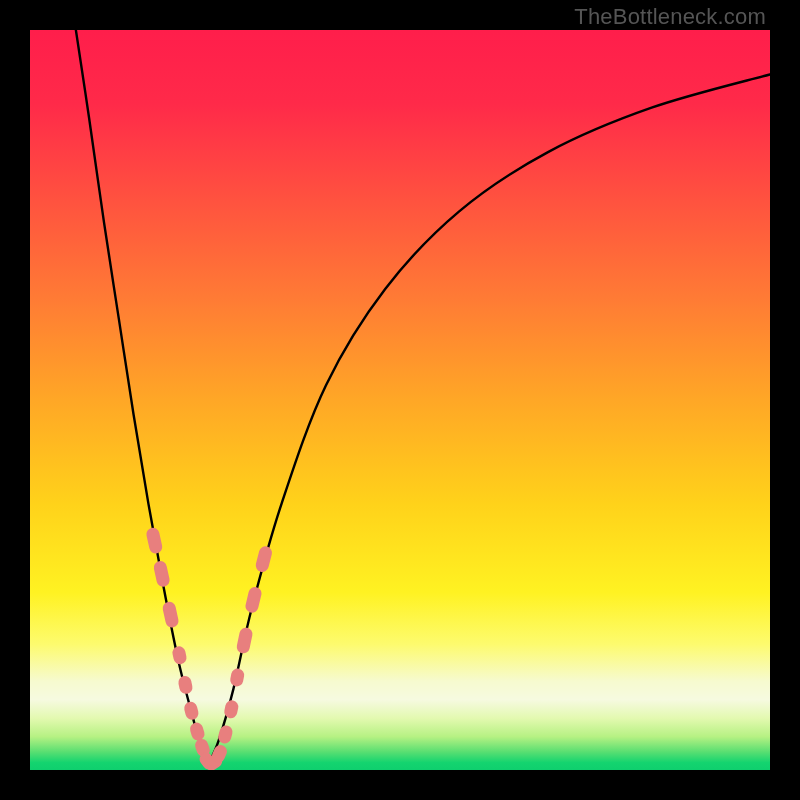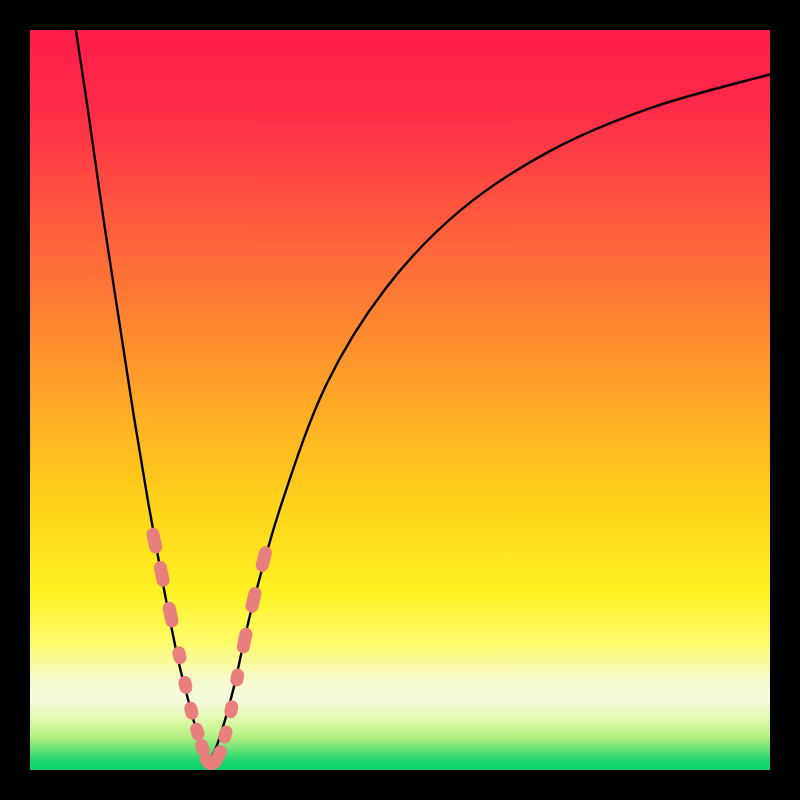--- a/index.html
+++ b/index.html
@@ -102,14 +102,15 @@
           <rect x="-9" y="-6.5" width="18" height="13" rx="6.5" ry="6.5" fill="#e87f7e" transform="translate(201.28,679.32) rotate(-78.26142879327767)"></rect>
           <rect x="-9" y="-6.5" width="18" height="13" rx="6.5" ry="6.5" fill="#e87f7e" transform="translate(207.20000000000002,647.5) rotate(-79.04593735660168)"></rect>
           <rect x="-13" y="-6.5" width="26" height="13" rx="6.5" ry="6.5" fill="#e87f7e" transform="translate(214.6,610.5) rotate(-78.16635469383935)"></rect>
           <rect x="-13" y="-6.5" width="26" height="13" rx="6.5" ry="6.5" fill="#e87f7e" transform="translate(223.48,569.8) rotate(-76.7014296695057)"></rect>
           <rect x="-13" y="-6.5" width="26" height="13" rx="6.5" ry="6.5" fill="#e87f7e" transform="translate(233.84,529.1) rotate(-75.71890426402915)"></rect>
         </g>
     </svg>
 
   </div>
 
+  <div class="watermark">TheBottleneck.com</div>
 
 </div>
 
 </body></html>

